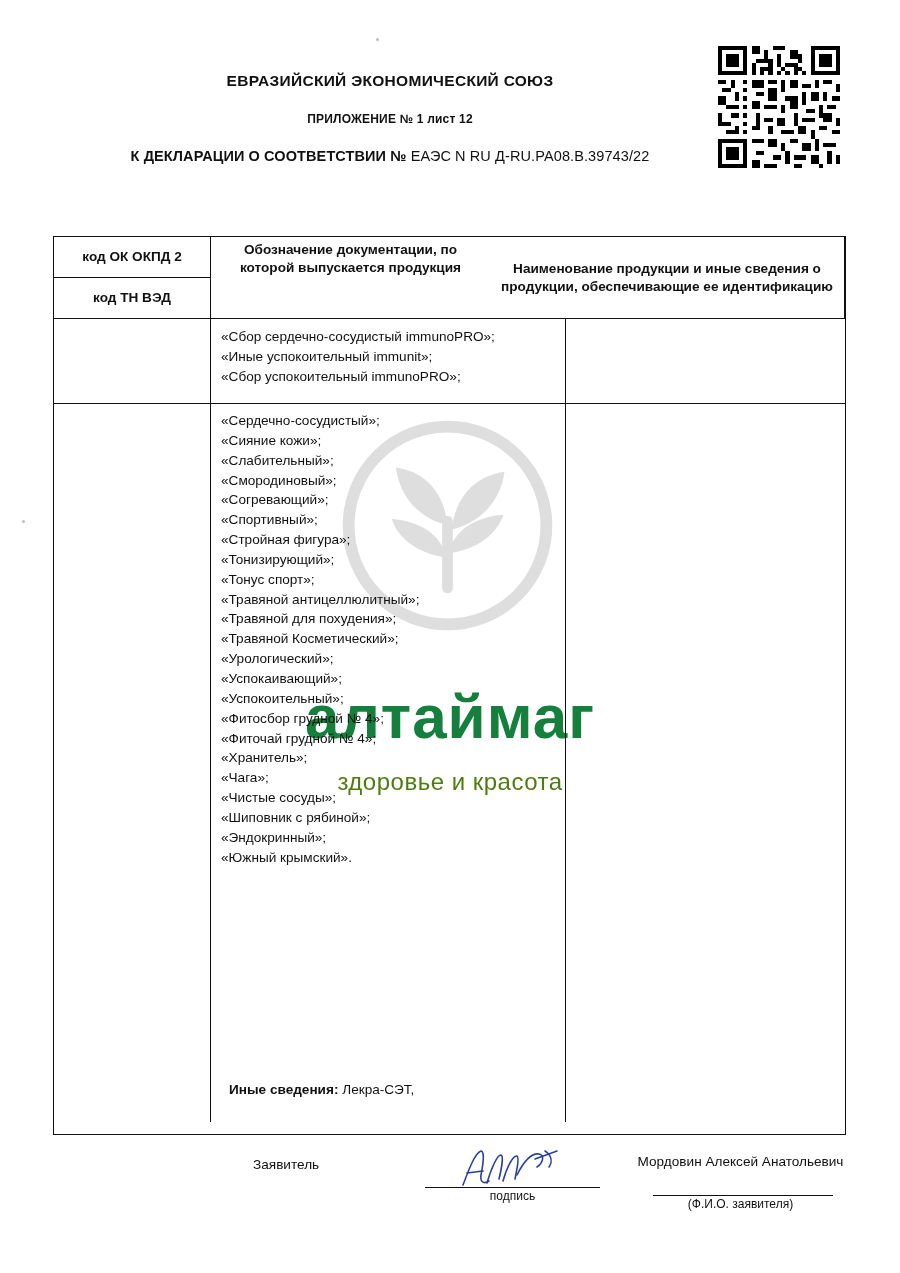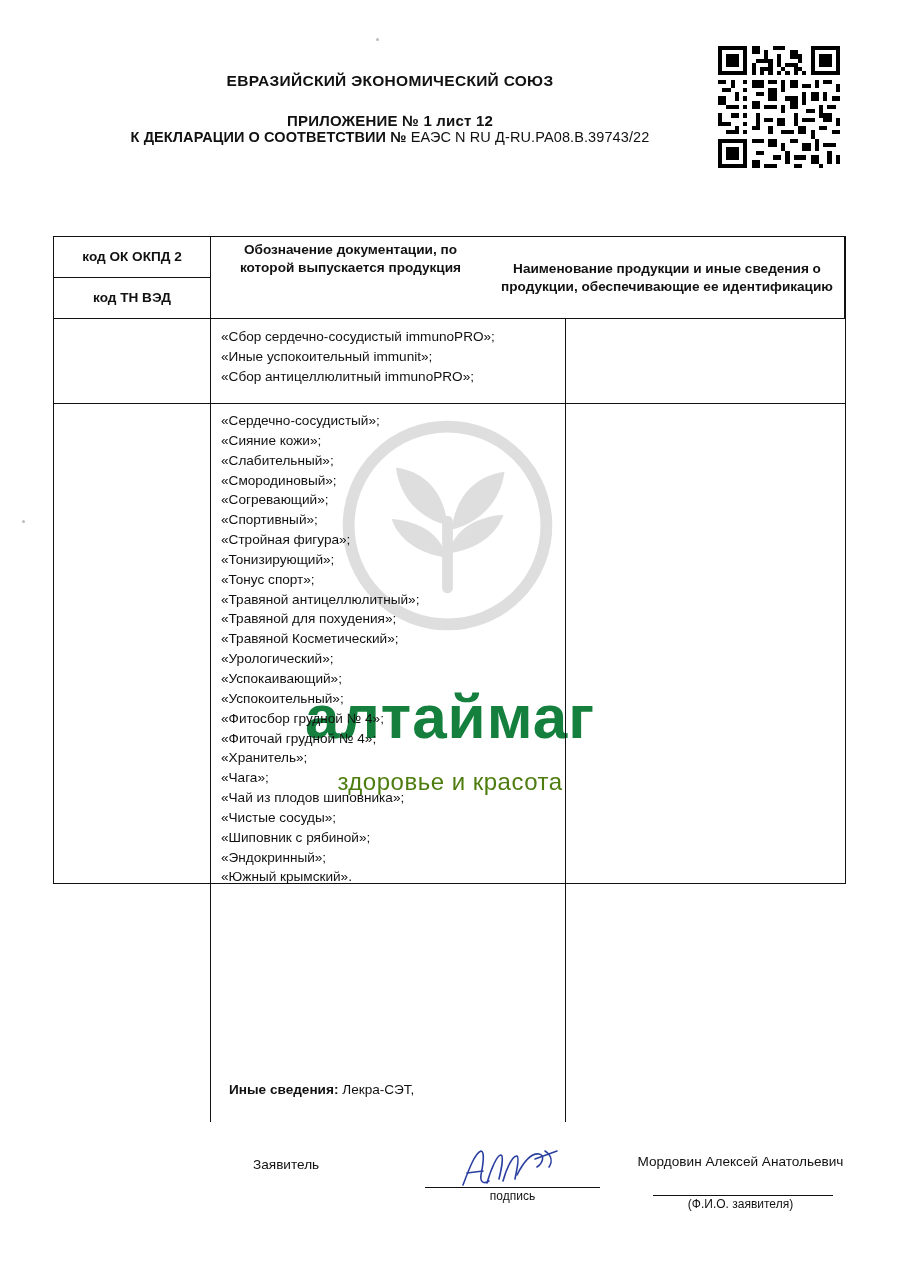--- a/index.html
+++ b/index.html
@@ -42,23 +42,24 @@
     width: 660px;
     text-align: center;
   }
   .header .line1 {
     font-size: 15.5px;
     font-weight: bold;
     letter-spacing: 0.3px;
     margin-bottom: 22px;
   }
   .header .line2 {
-    font-size: 15px;
+    font-size: 12px;
     font-weight: bold;
     letter-spacing: 0.2px;
+    margin-bottom: 22px;
   }
   .header .line3 {
     font-size: 14.5px;
     letter-spacing: 0.1px;
   }
   .header .line3 b { font-weight: bold; }
 
   
   .speck {
     position: absolute;
@@ -106,21 +107,21 @@
     color: #4d7c0f;
     letter-spacing: 0.5px;
   }
 
   
   .table {
     position: absolute;
     top: 236px;
     left: 53px;
     width: 793px;
-    height: 648px;
+    height: 899px;
     border: 1.4px solid #111;
     z-index: 2;
     background: transparent;
   }
   .thead {
     display: flex;
     height: 82px;
     border-bottom: 1.4px solid #111;
   }
   .th {
@@ -417,21 +418,21 @@
     </div>
 
     <div class="tbody">
 
       <div class="trow r1">
         <div class="td c1"></div>
         <div class="td c2">
           <ul class="prod-list">
             <li>«Сбор сердечно-сосудистый immunoPRO»;</li>
             <li>«Иные успокоительный immunit»;</li>
-            <li>«Сбор антицеллюлитный immunoPRO»;</li>
+            <li>«Сбор успокоительный immunoPRO»;</li>
           </ul>
         </div>
         <div class="td c3"></div>
       </div>
 
       <div class="trow r2">
         <div class="td c1"></div>
         <div class="td c2">
           <ul class="prod-list">
             <li>«Сердечно-сосудистый»;</li>
@@ -446,21 +447,20 @@
             <li>«Травяной антицеллюлитный»;</li>
             <li>«Травяной для похудения»;</li>
             <li>«Травяной Косметический»;</li>
             <li>«Урологический»;</li>
             <li>«Успокаивающий»;</li>
             <li>«Успокоительный»;</li>
             <li>«Фитосбор грудной № 4»;</li>
             <li>«Фиточай грудной № 4»;</li>
             <li>«Хранитель»;</li>
             <li>«Чага»;</li>
-            <li>«Чай из плодов шиповника»;</li>
             <li>«Чистые сосуды»;</li>
             <li>«Шиповник с рябиной»;</li>
             <li>«Эндокринный»;</li>
             <li>«Южный крымский».</li>
           </ul>
           <div class="other-info">
             <b>Иные сведения:</b>
             <span>Лекра-СЭТ,</span>
           </div>
         </div>

